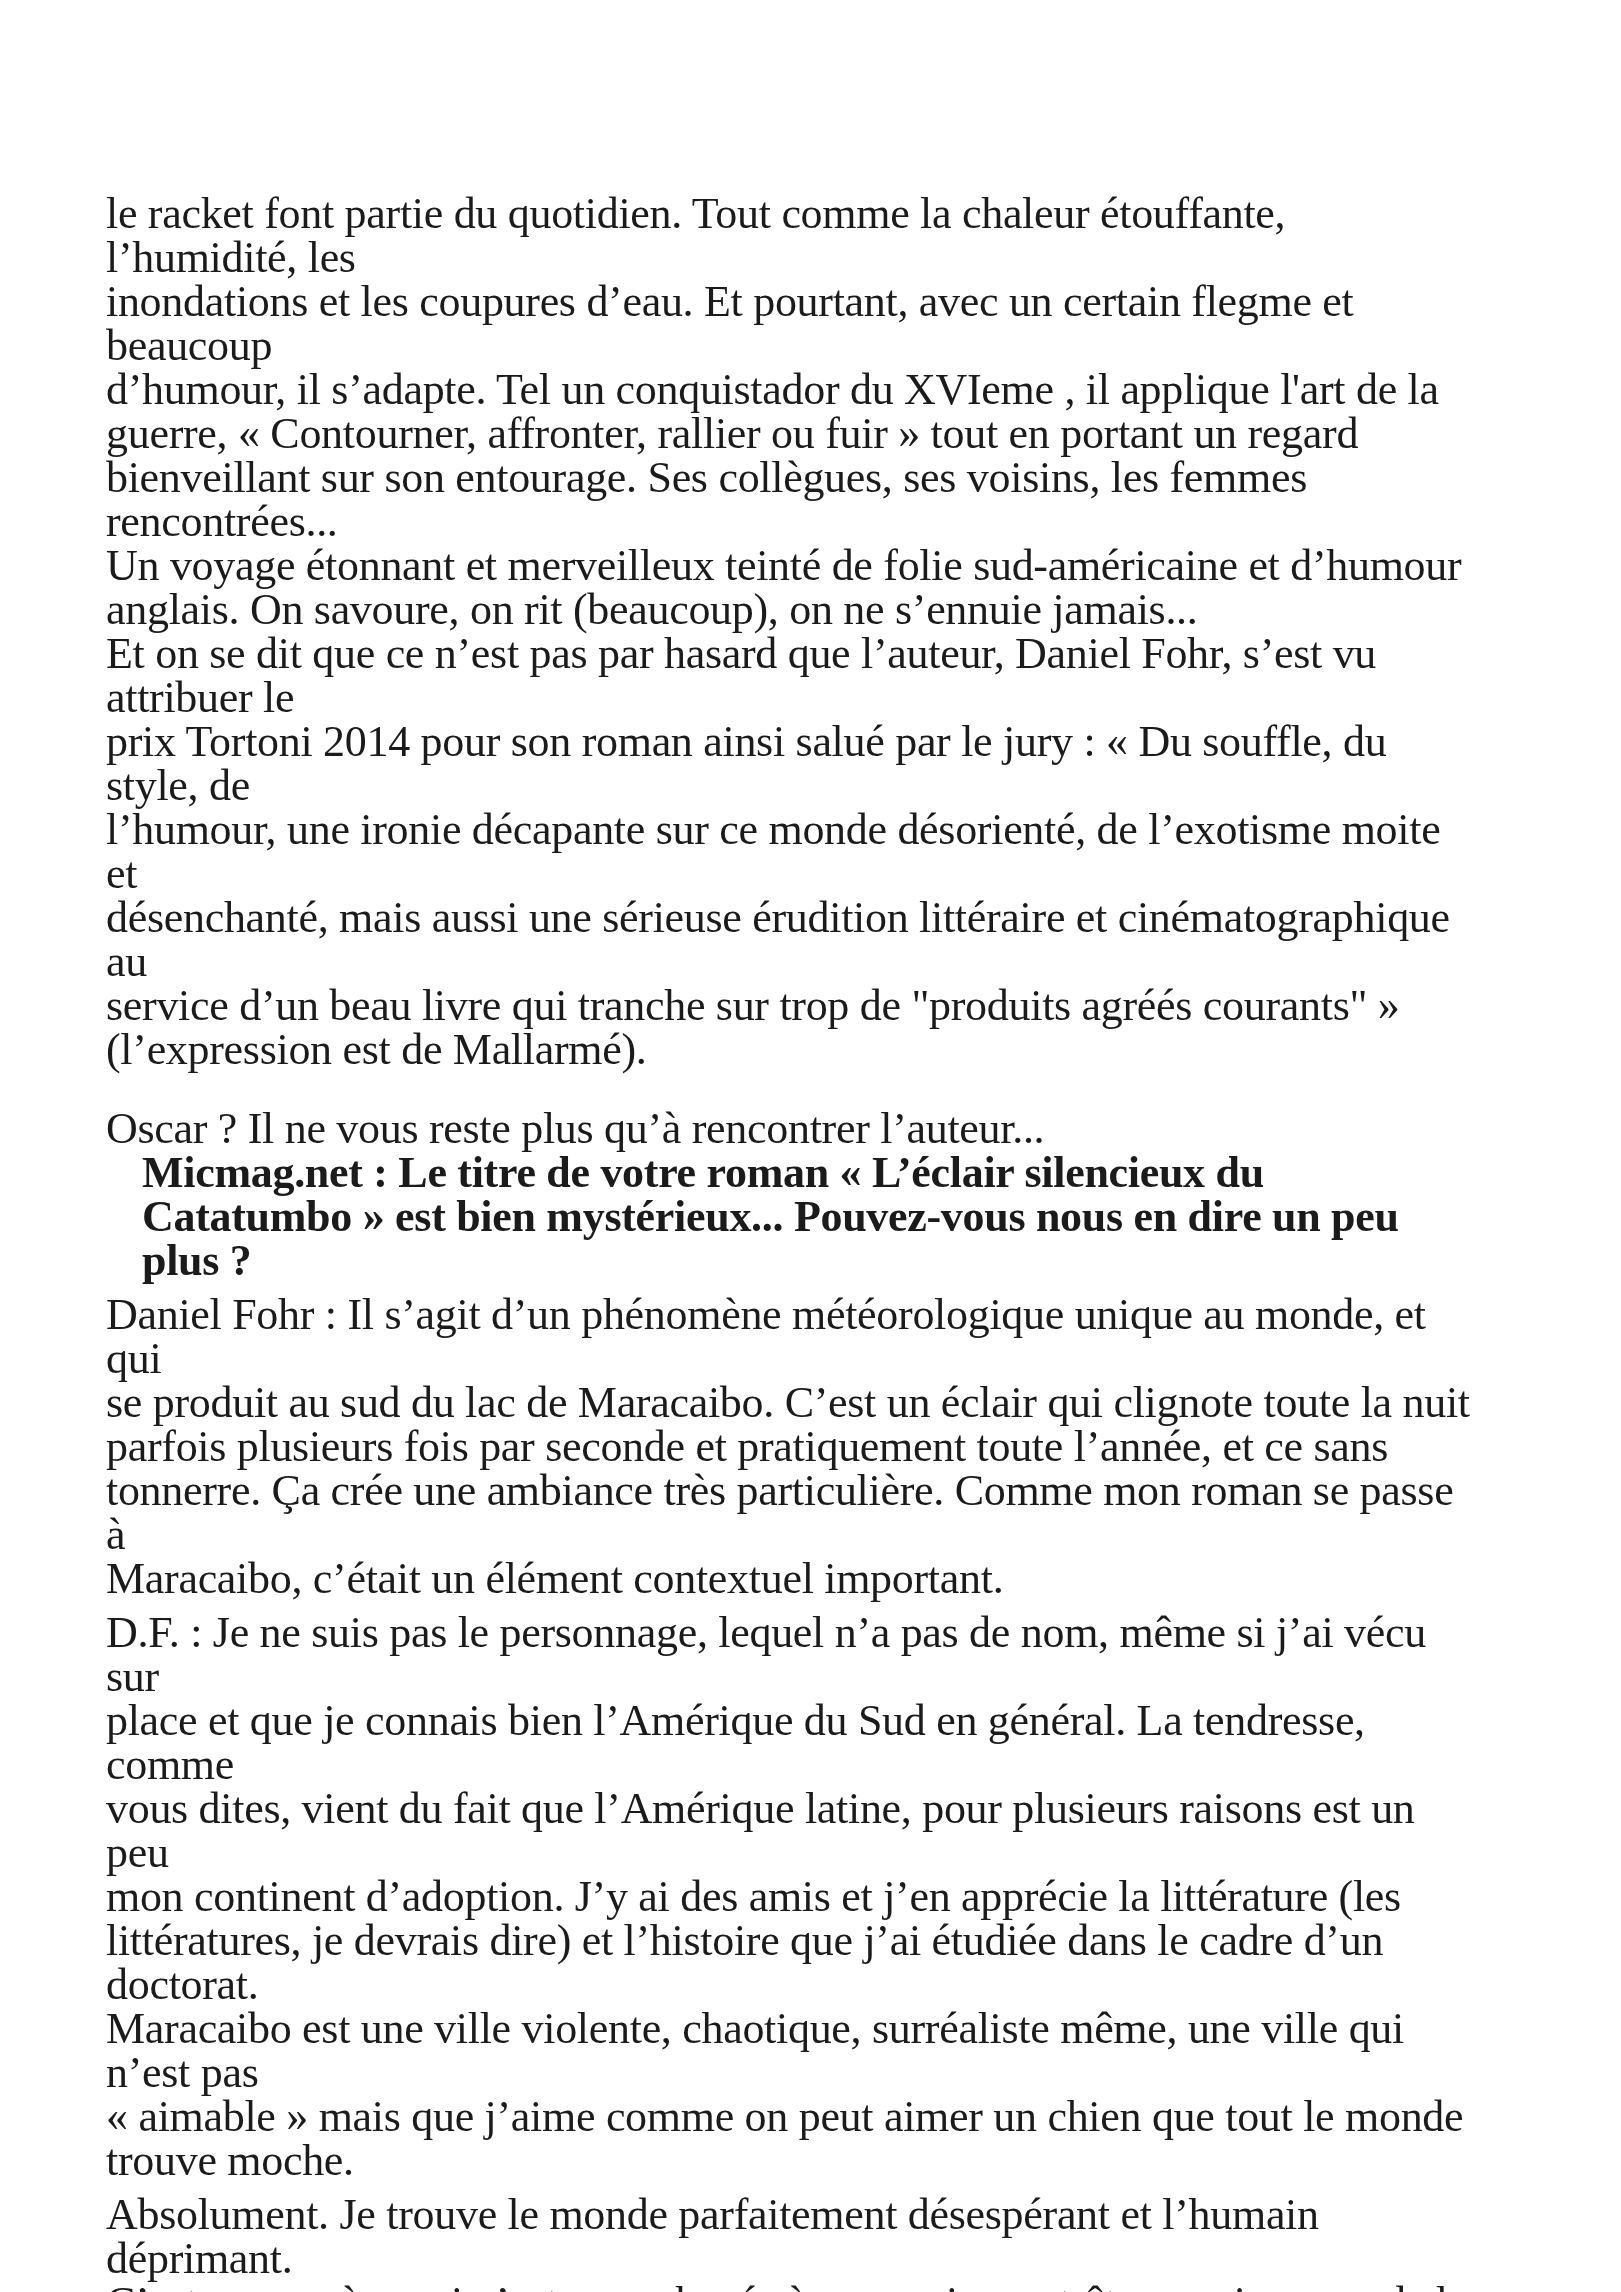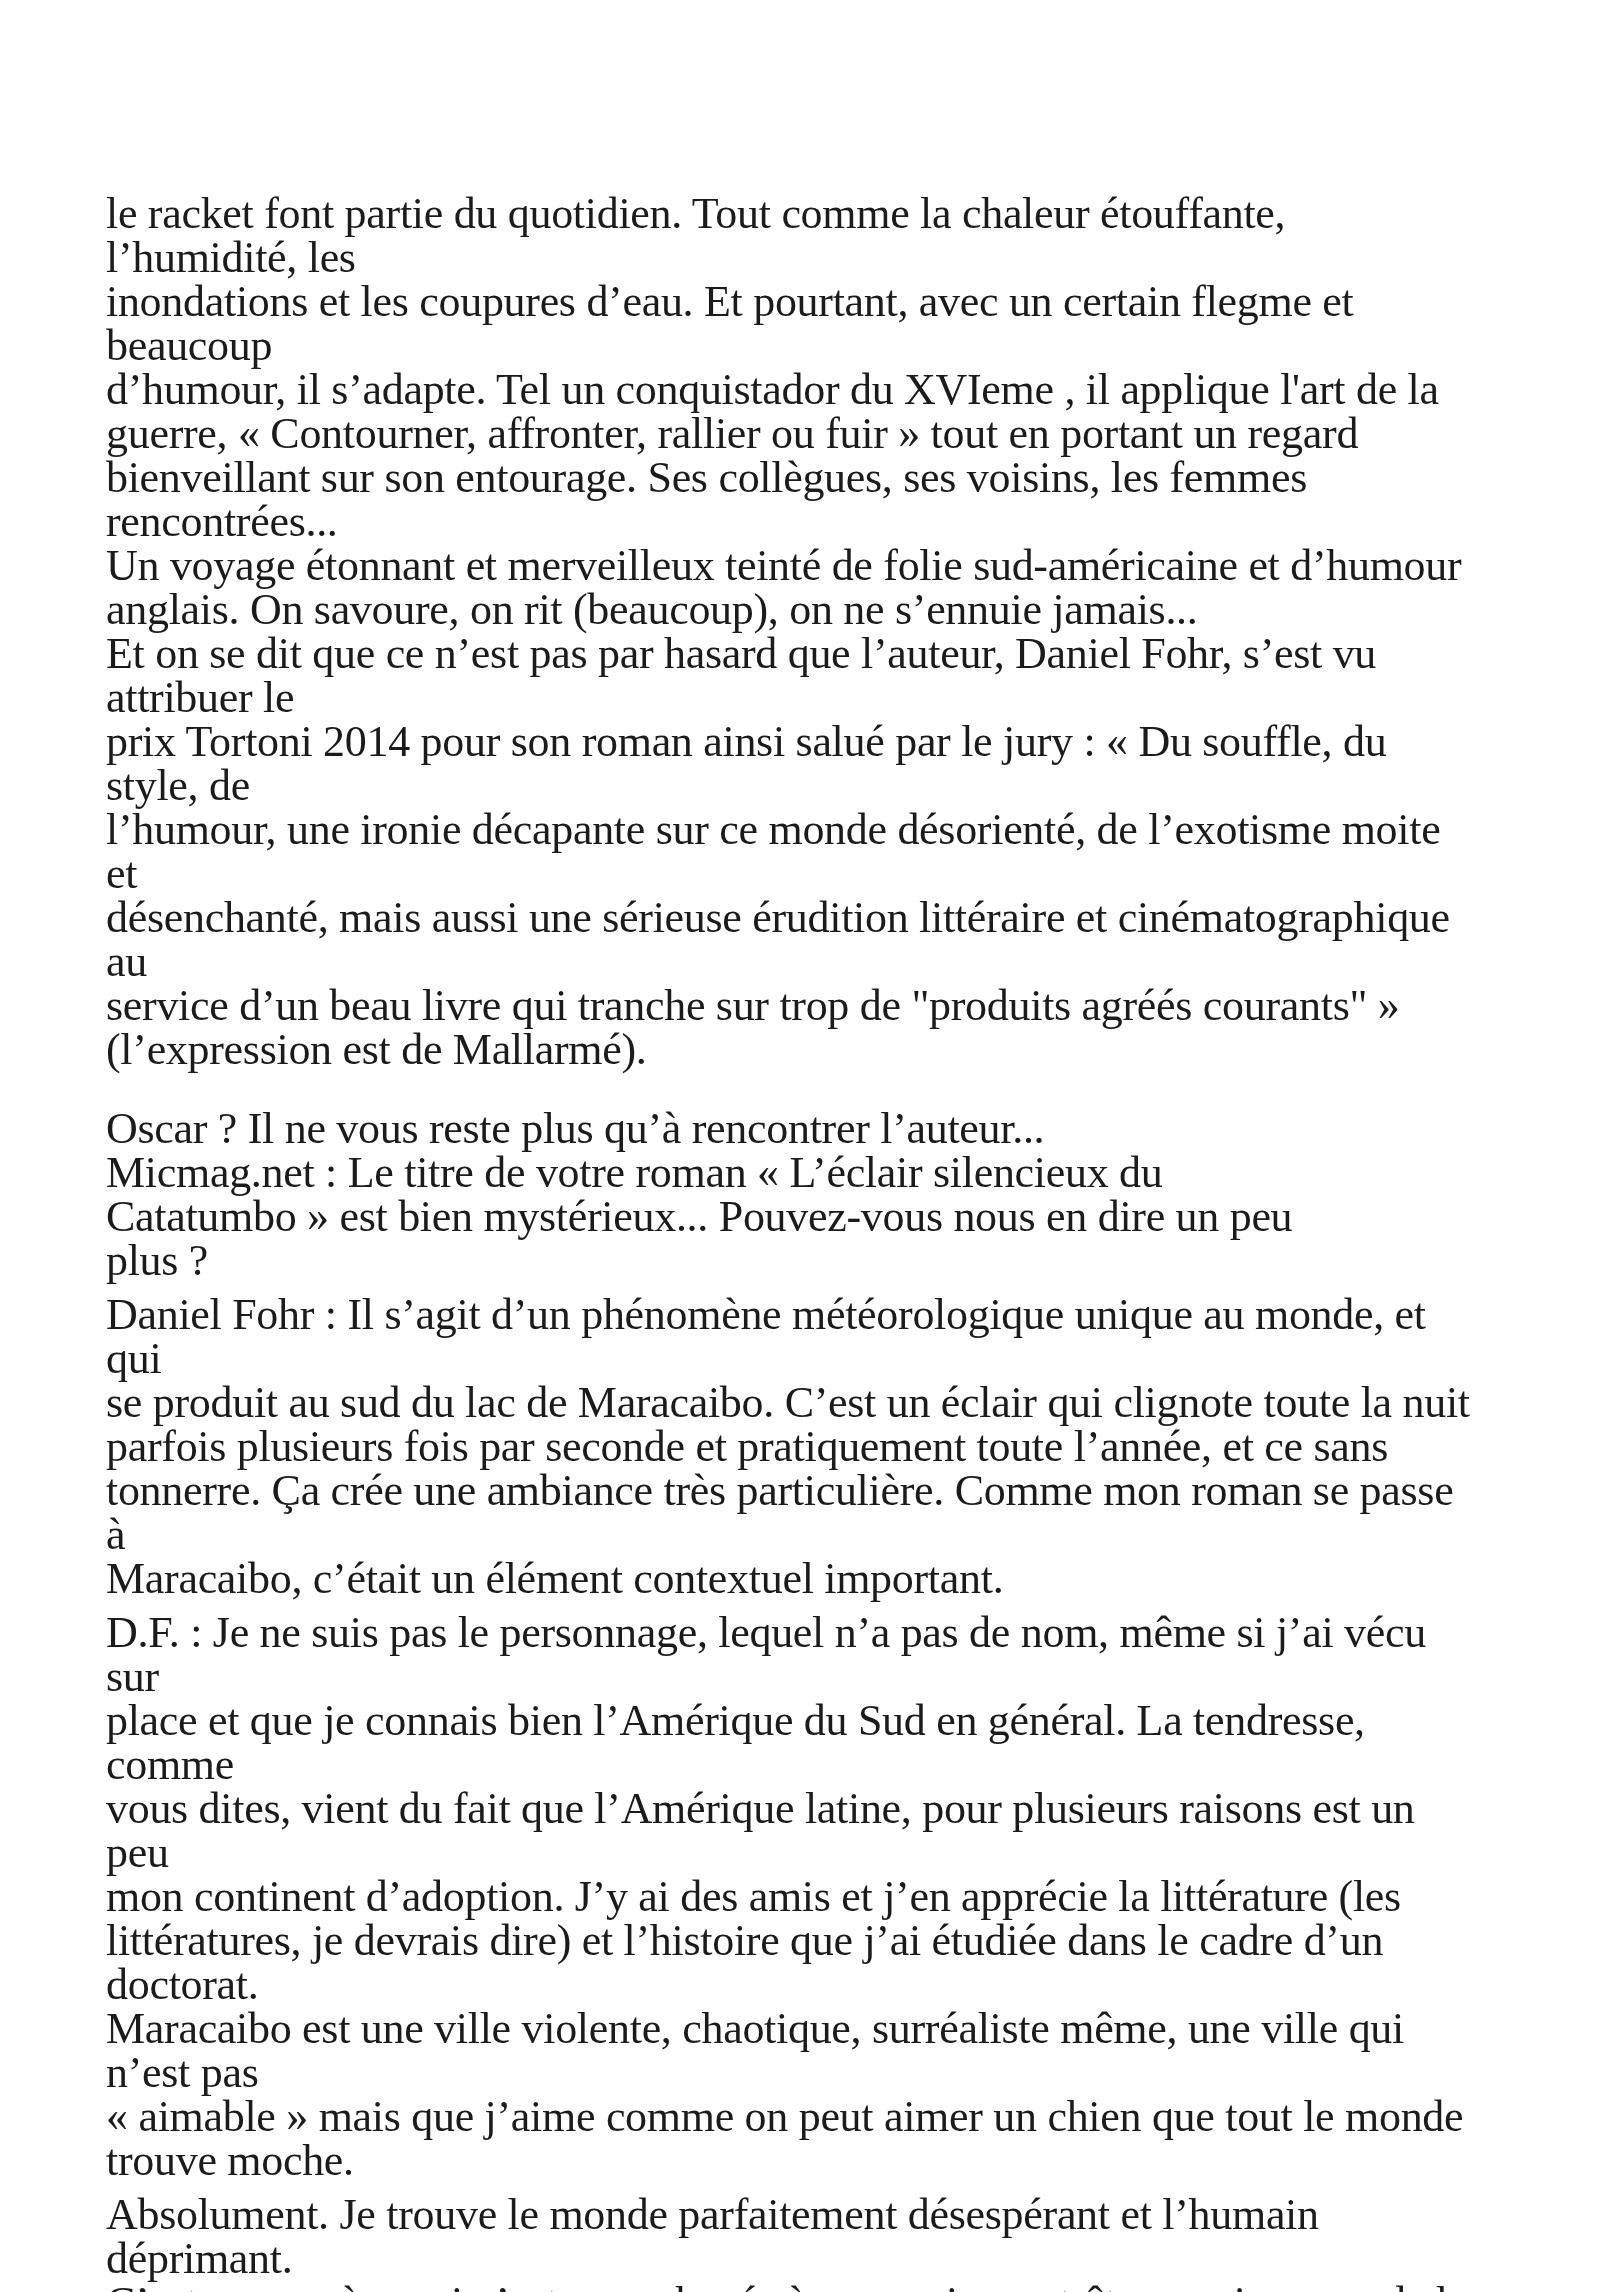--- a/index.html
+++ b/index.html
@@ -29,21 +29,22 @@
   }
   .para {
     margin: 0 0 9.8px 0;
     padding: 0;
     font-weight: normal;
   }
   .para.no-gap {
     margin-bottom: 0;
   }
   .para.question {
-    font-weight: normal;
+    font-weight: bold;
+    margin-left: 36px;
   }
   .para strong {
     font-weight: normal;
   }
   .spacer {
     height: 25.5px;
   }
 </style>
 </head>
 <body>

